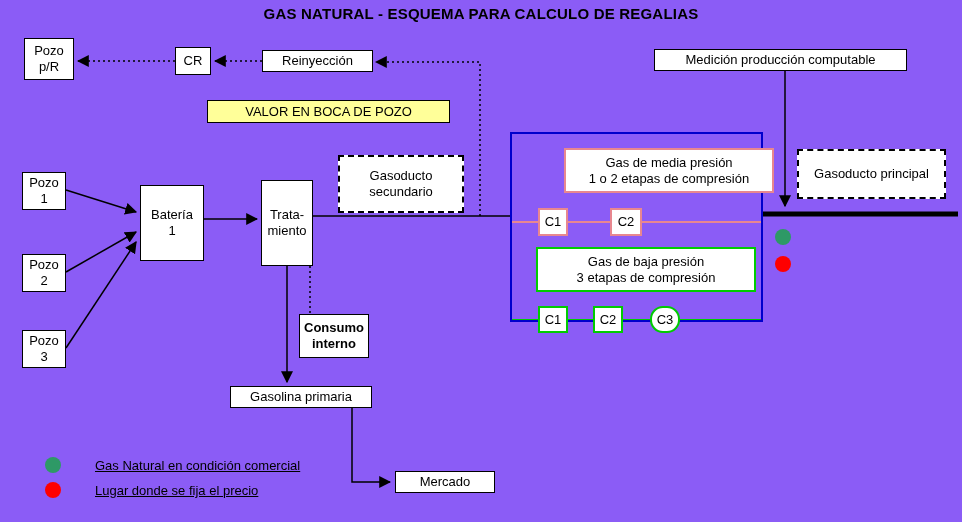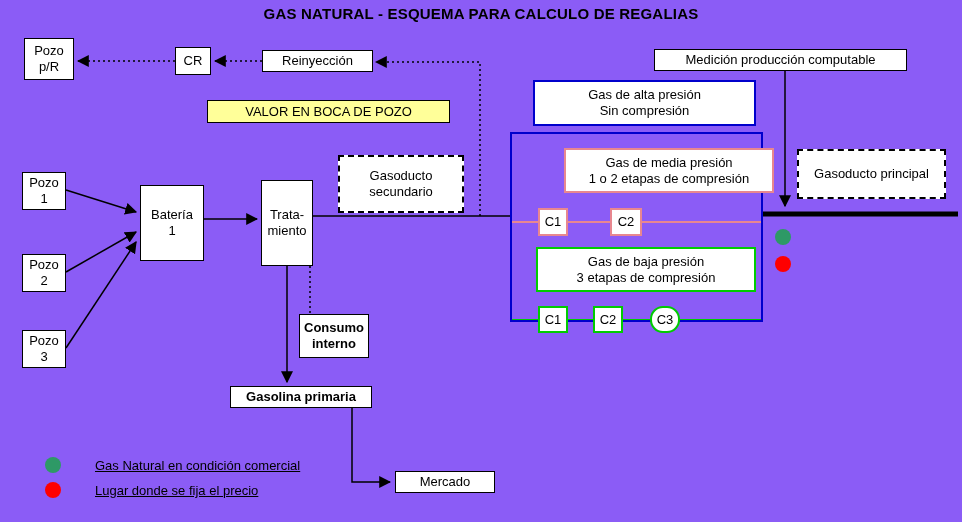--- a/index.html
+++ b/index.html
@@ -73,28 +73,26 @@
   <div class="box" style="left:22px; top:330px; width:44px; height:38px;">Pozo
 3</div>
   <div class="box" style="left:140px; top:185px; width:64px; height:76px;">Batería
 1</div>
   <div class="box" style="left:261px; top:180px; width:52px; height:86px;">Trata-
 miento</div>
   <div class="box dashed" style="left:338px; top:155px; width:126px; height:58px;">Gasoducto
 secundario</div>
   <div class="box" style="left:299px; top:314px; width:70px; height:44px;font-weight:bold;">Consumo
 interno</div>
-  <div class="box" style="left:230px; top:386px; width:142px; height:22px;font-weight:bold;">Gasolina primaria</div>
+  <div class="box" style="left:230px; top:386px; width:142px; height:22px;">Gasolina primaria</div>
   <div class="box" style="left:395px; top:471px; width:100px; height:22px;">Mercado</div>
 
   <div class="box" style="left:654px; top:49px; width:253px; height:22px;">Medición producción computable</div>
   <div class="box dashed" style="left:797px; top:149px; width:149px; height:50px;">Gasoducto principal</div>
 
-  <div class="box blue-b" style="left:533px; top:80px; width:223px; height:46px;">Gas de alta presión
-Sin compresión</div>
   <div class="box pink-b" style="left:564px; top:148px; width:210px; height:45px;">Gas de media presión
 1 o 2 etapas de compresión</div>
   <div class="box green-b" style="left:536px; top:247px; width:220px; height:45px;">Gas de baja presión
 3 etapas de compresión</div>
 
   <div class="box pink-b" style="left:538px; top:208px; width:30px; height:28px;">C1</div>
   <div class="box pink-b" style="left:610px; top:208px; width:32px; height:28px;">C2</div>
   <div class="box green-b" style="left:538px; top:306px; width:30px; height:27px;">C1</div>
   <div class="box green-b" style="left:593px; top:306px; width:30px; height:27px;">C2</div>
   <div class="box green-b" style="left:650px; top:306px; width:30px; height:27px;border-radius:13px;">C3</div>

